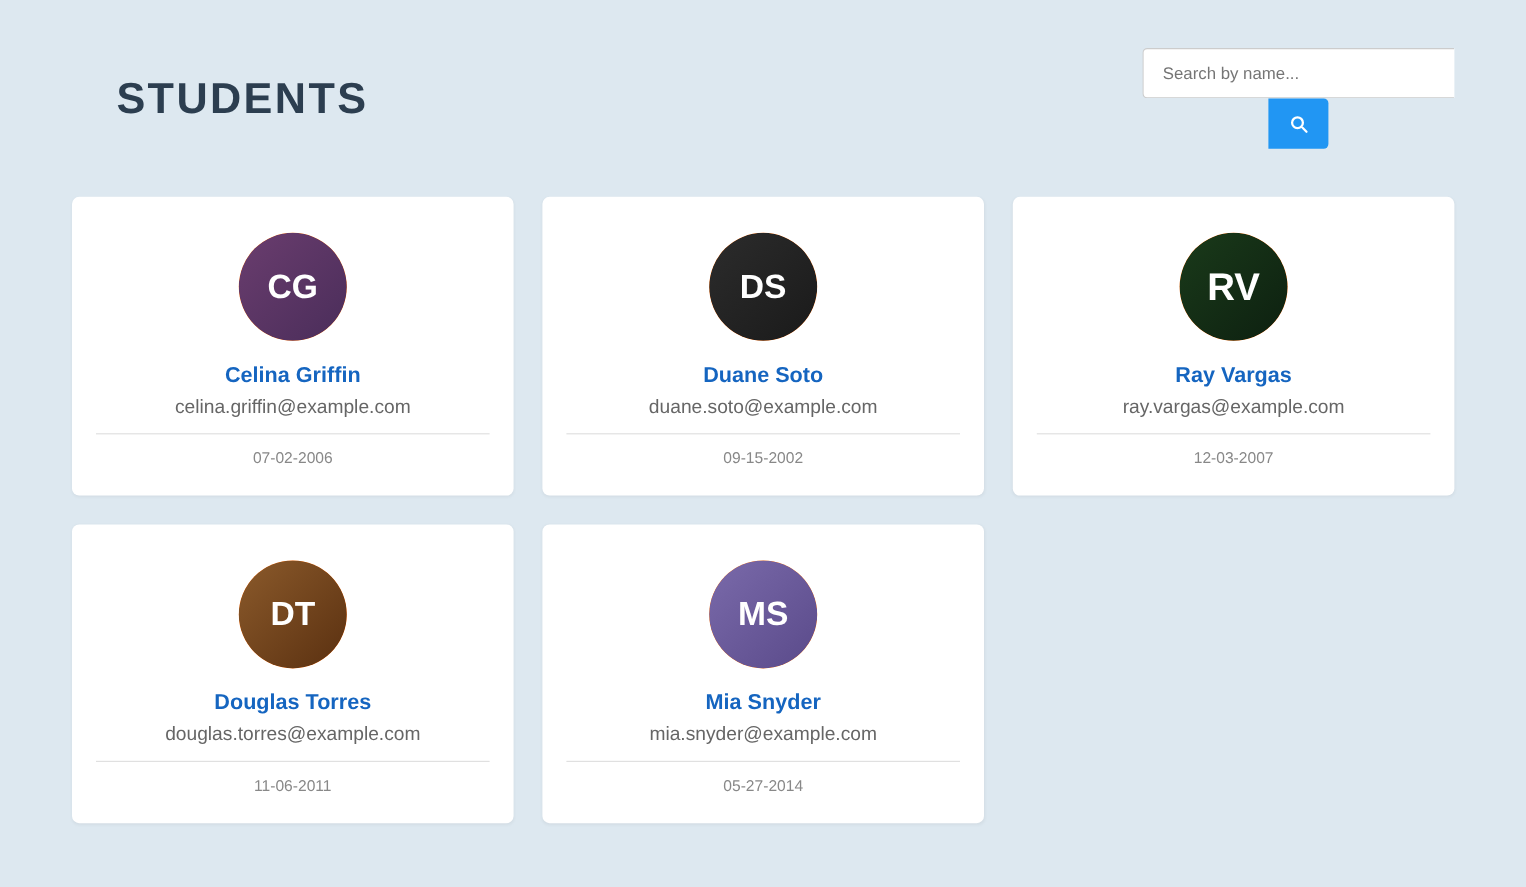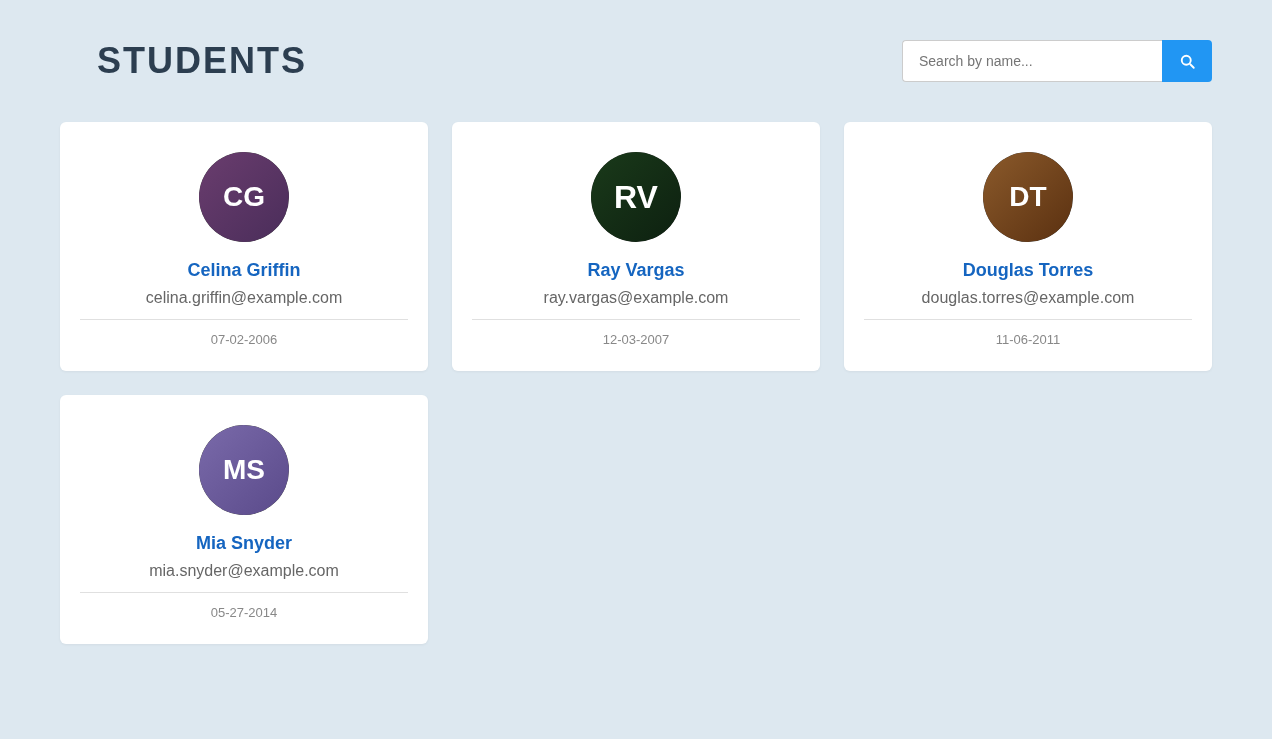--- a/index.html
+++ b/index.html
@@ -27,20 +27,21 @@
       font-size: 36px;
       font-weight: 900;
       color: #2c3e50;
       letter-spacing: 2px;
       text-transform: uppercase;
     }
 
     .search-bar {
       display: flex;
       align-items: center;
+      flex-direction: column;
     }
 
     .search-input {
       width: 260px;
       padding: 12px 16px;
       border: 1px solid #ccc;
       border-right: none;
       border-radius: 4px 0 0 4px;
       font-size: 14px;
       color: #888;
@@ -80,21 +81,21 @@
       align-items: center;
       box-shadow: 0 1px 3px rgba(0,0,0,0.05);
     }
 
     .avatar {
       width: 90px;
       height: 90px;
       border-radius: 50%;
       overflow: hidden;
       margin-bottom: 18px;
-      background: #404040;
+      background: #f97316;
       display: flex;
       align-items: center;
       justify-content: center;
     }
 
     .avatar-placeholder {
       width: 90px;
       height: 90px;
       border-radius: 50%;
       display: flex;
@@ -164,20 +165,31 @@
           <span style="font-size:28px;font-weight:bold;color:white;">CG</span>
         </div>
       </div>
       <div class="student-name">Celina Griffin</div>
       <div class="student-email">celina.griffin@example.com</div>
       <div class="divider"></div>
       <div class="student-dob">07-02-2006</div>
     </div>
     <div class="student-card">
       <div class="avatar">
+        <div class="avatar-placeholder avatar-duane" style="width:90px;height:90px;border-radius:50%;display:flex;align-items:center;justify-content:center;">
+          <span style="font-size:28px;font-weight:bold;color:white;">DS</span>
+        </div>
+      </div>
+      <div class="student-name">Duane Soto</div>
+      <div class="student-email">duane.soto@example.com</div>
+      <div class="divider"></div>
+      <div class="student-dob">09-15-2002</div>
+    </div>
+    <div class="student-card">
+      <div class="avatar">
         <div class="avatar-placeholder avatar-ray" style="width:90px;height:90px;border-radius:50%;display:flex;align-items:center;justify-content:center;">
           <span style="font-size:32px;font-weight:bold;color:white;">RV</span>
         </div>
       </div>
       <div class="student-name">Ray Vargas</div>
       <div class="student-email">ray.vargas@example.com</div>
       <div class="divider"></div>
       <div class="student-dob">12-03-2007</div>
     </div>
     <div class="student-card">

